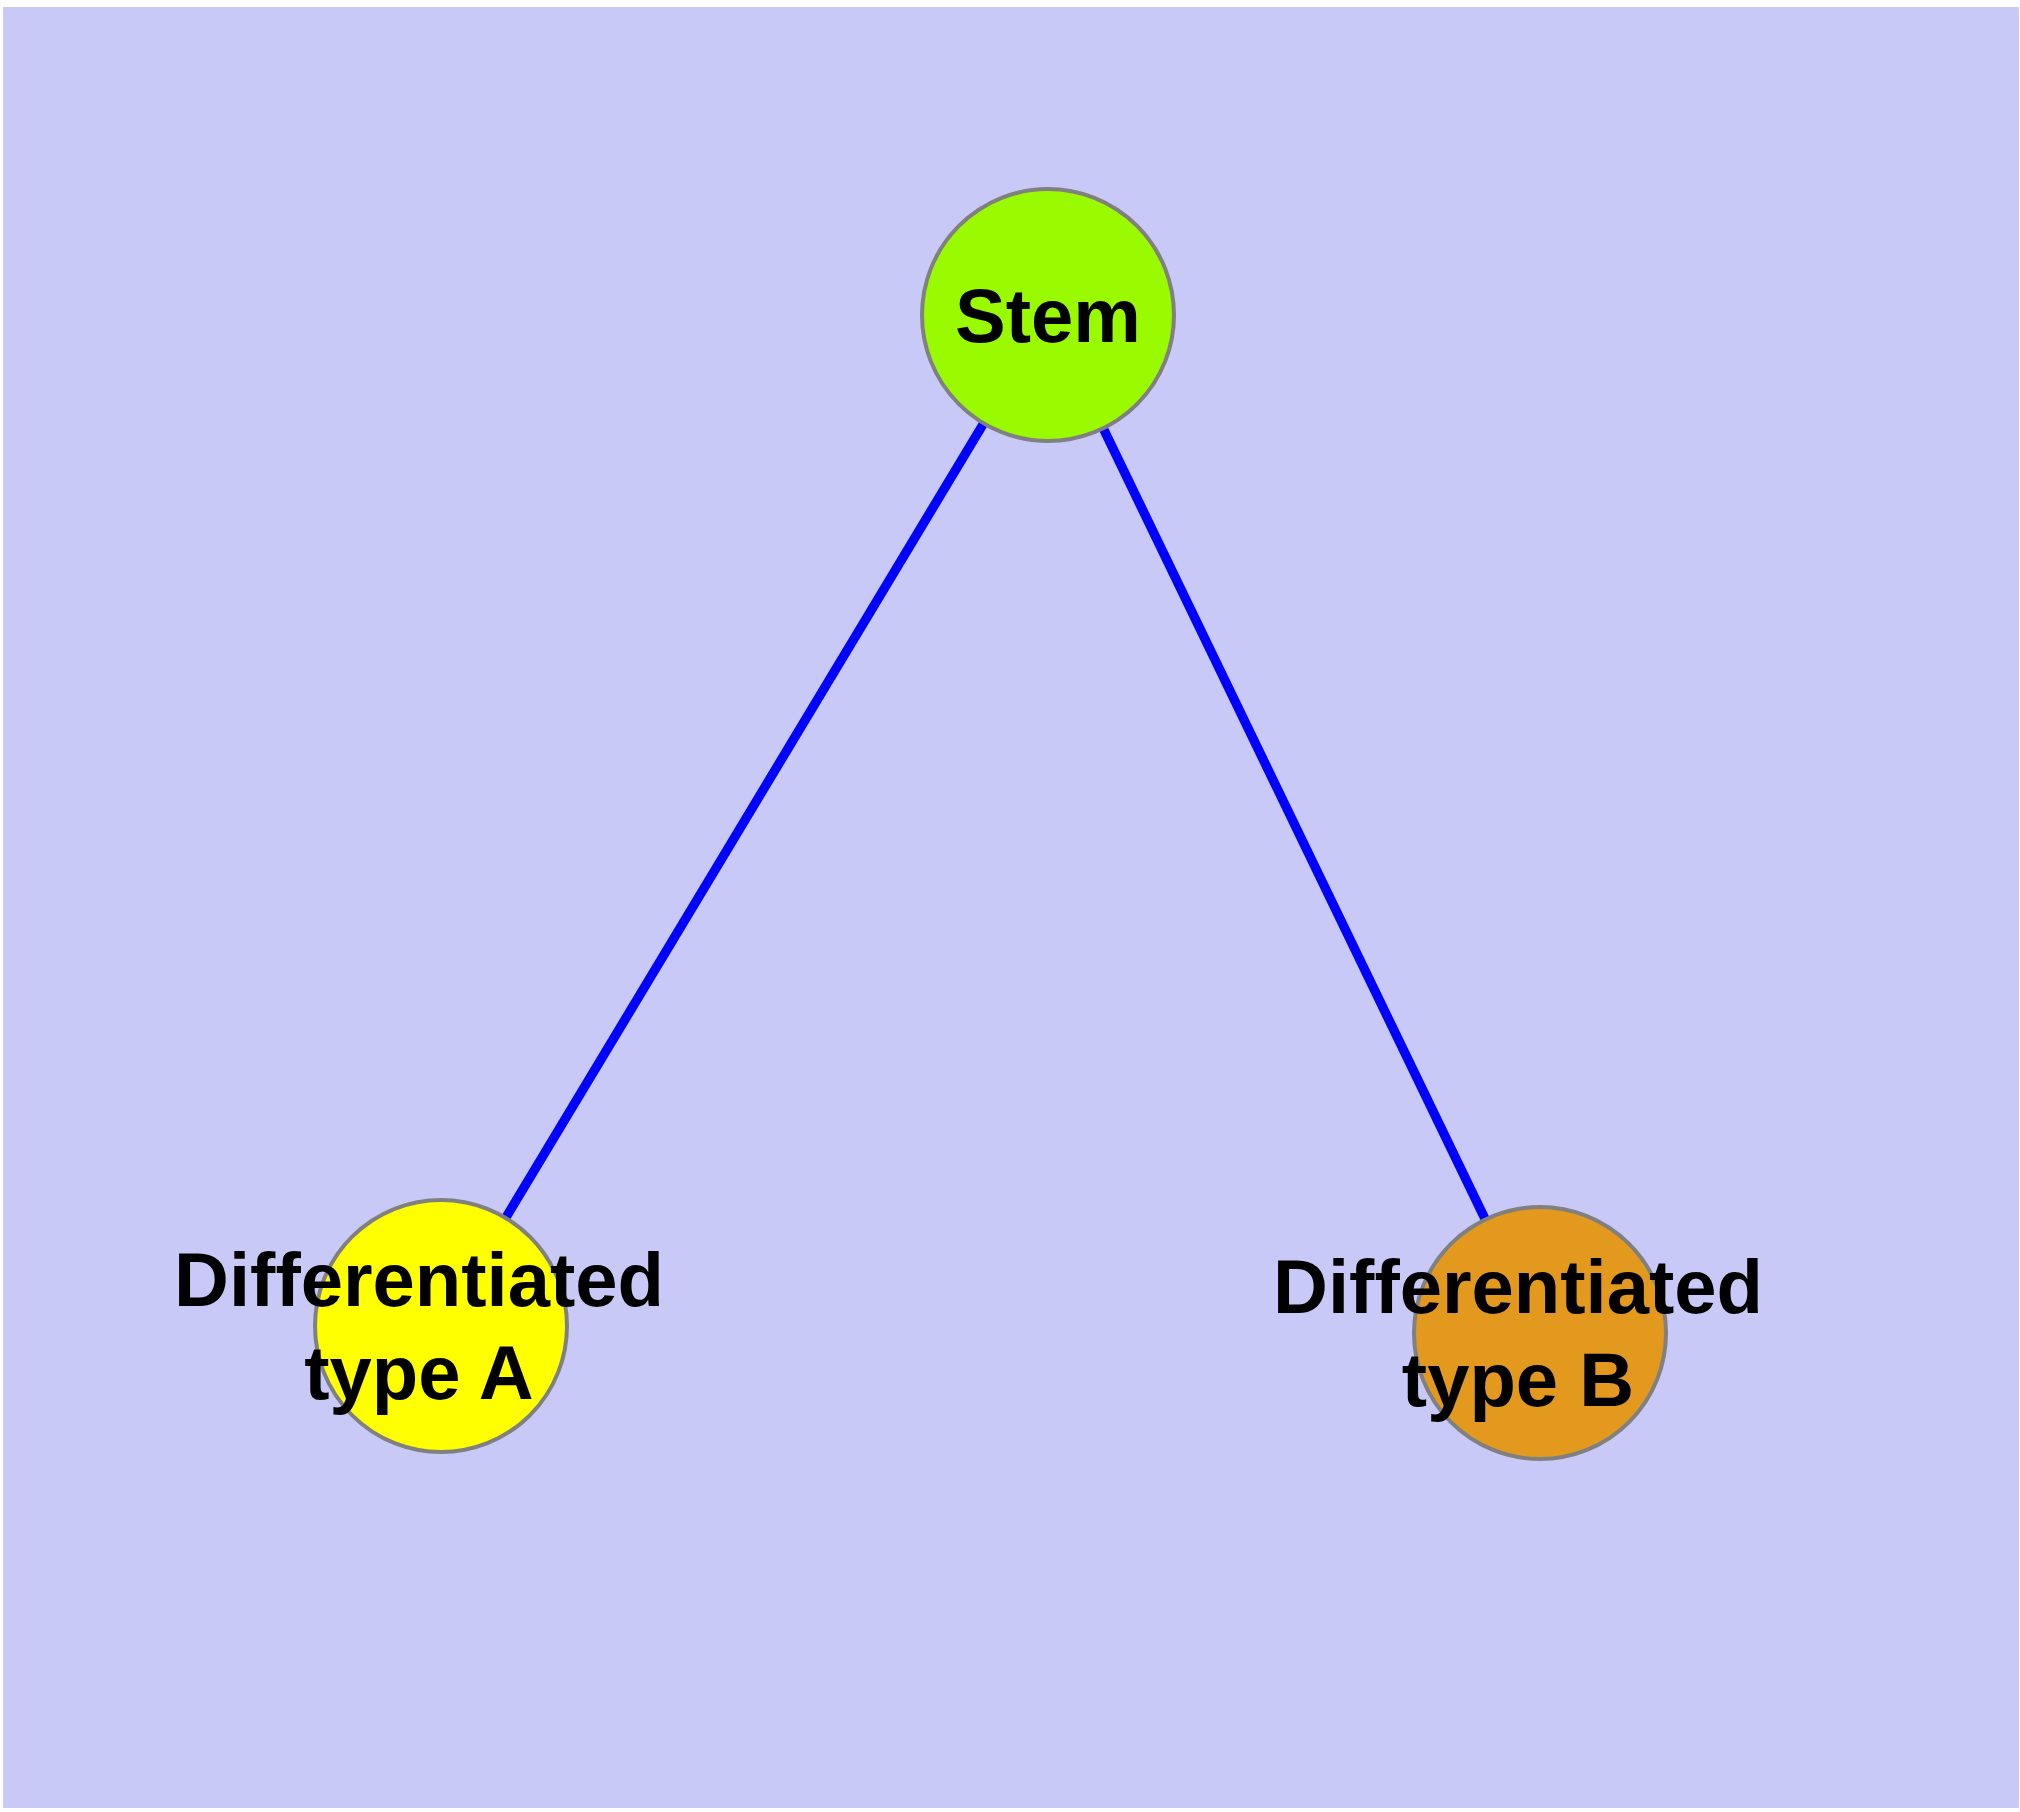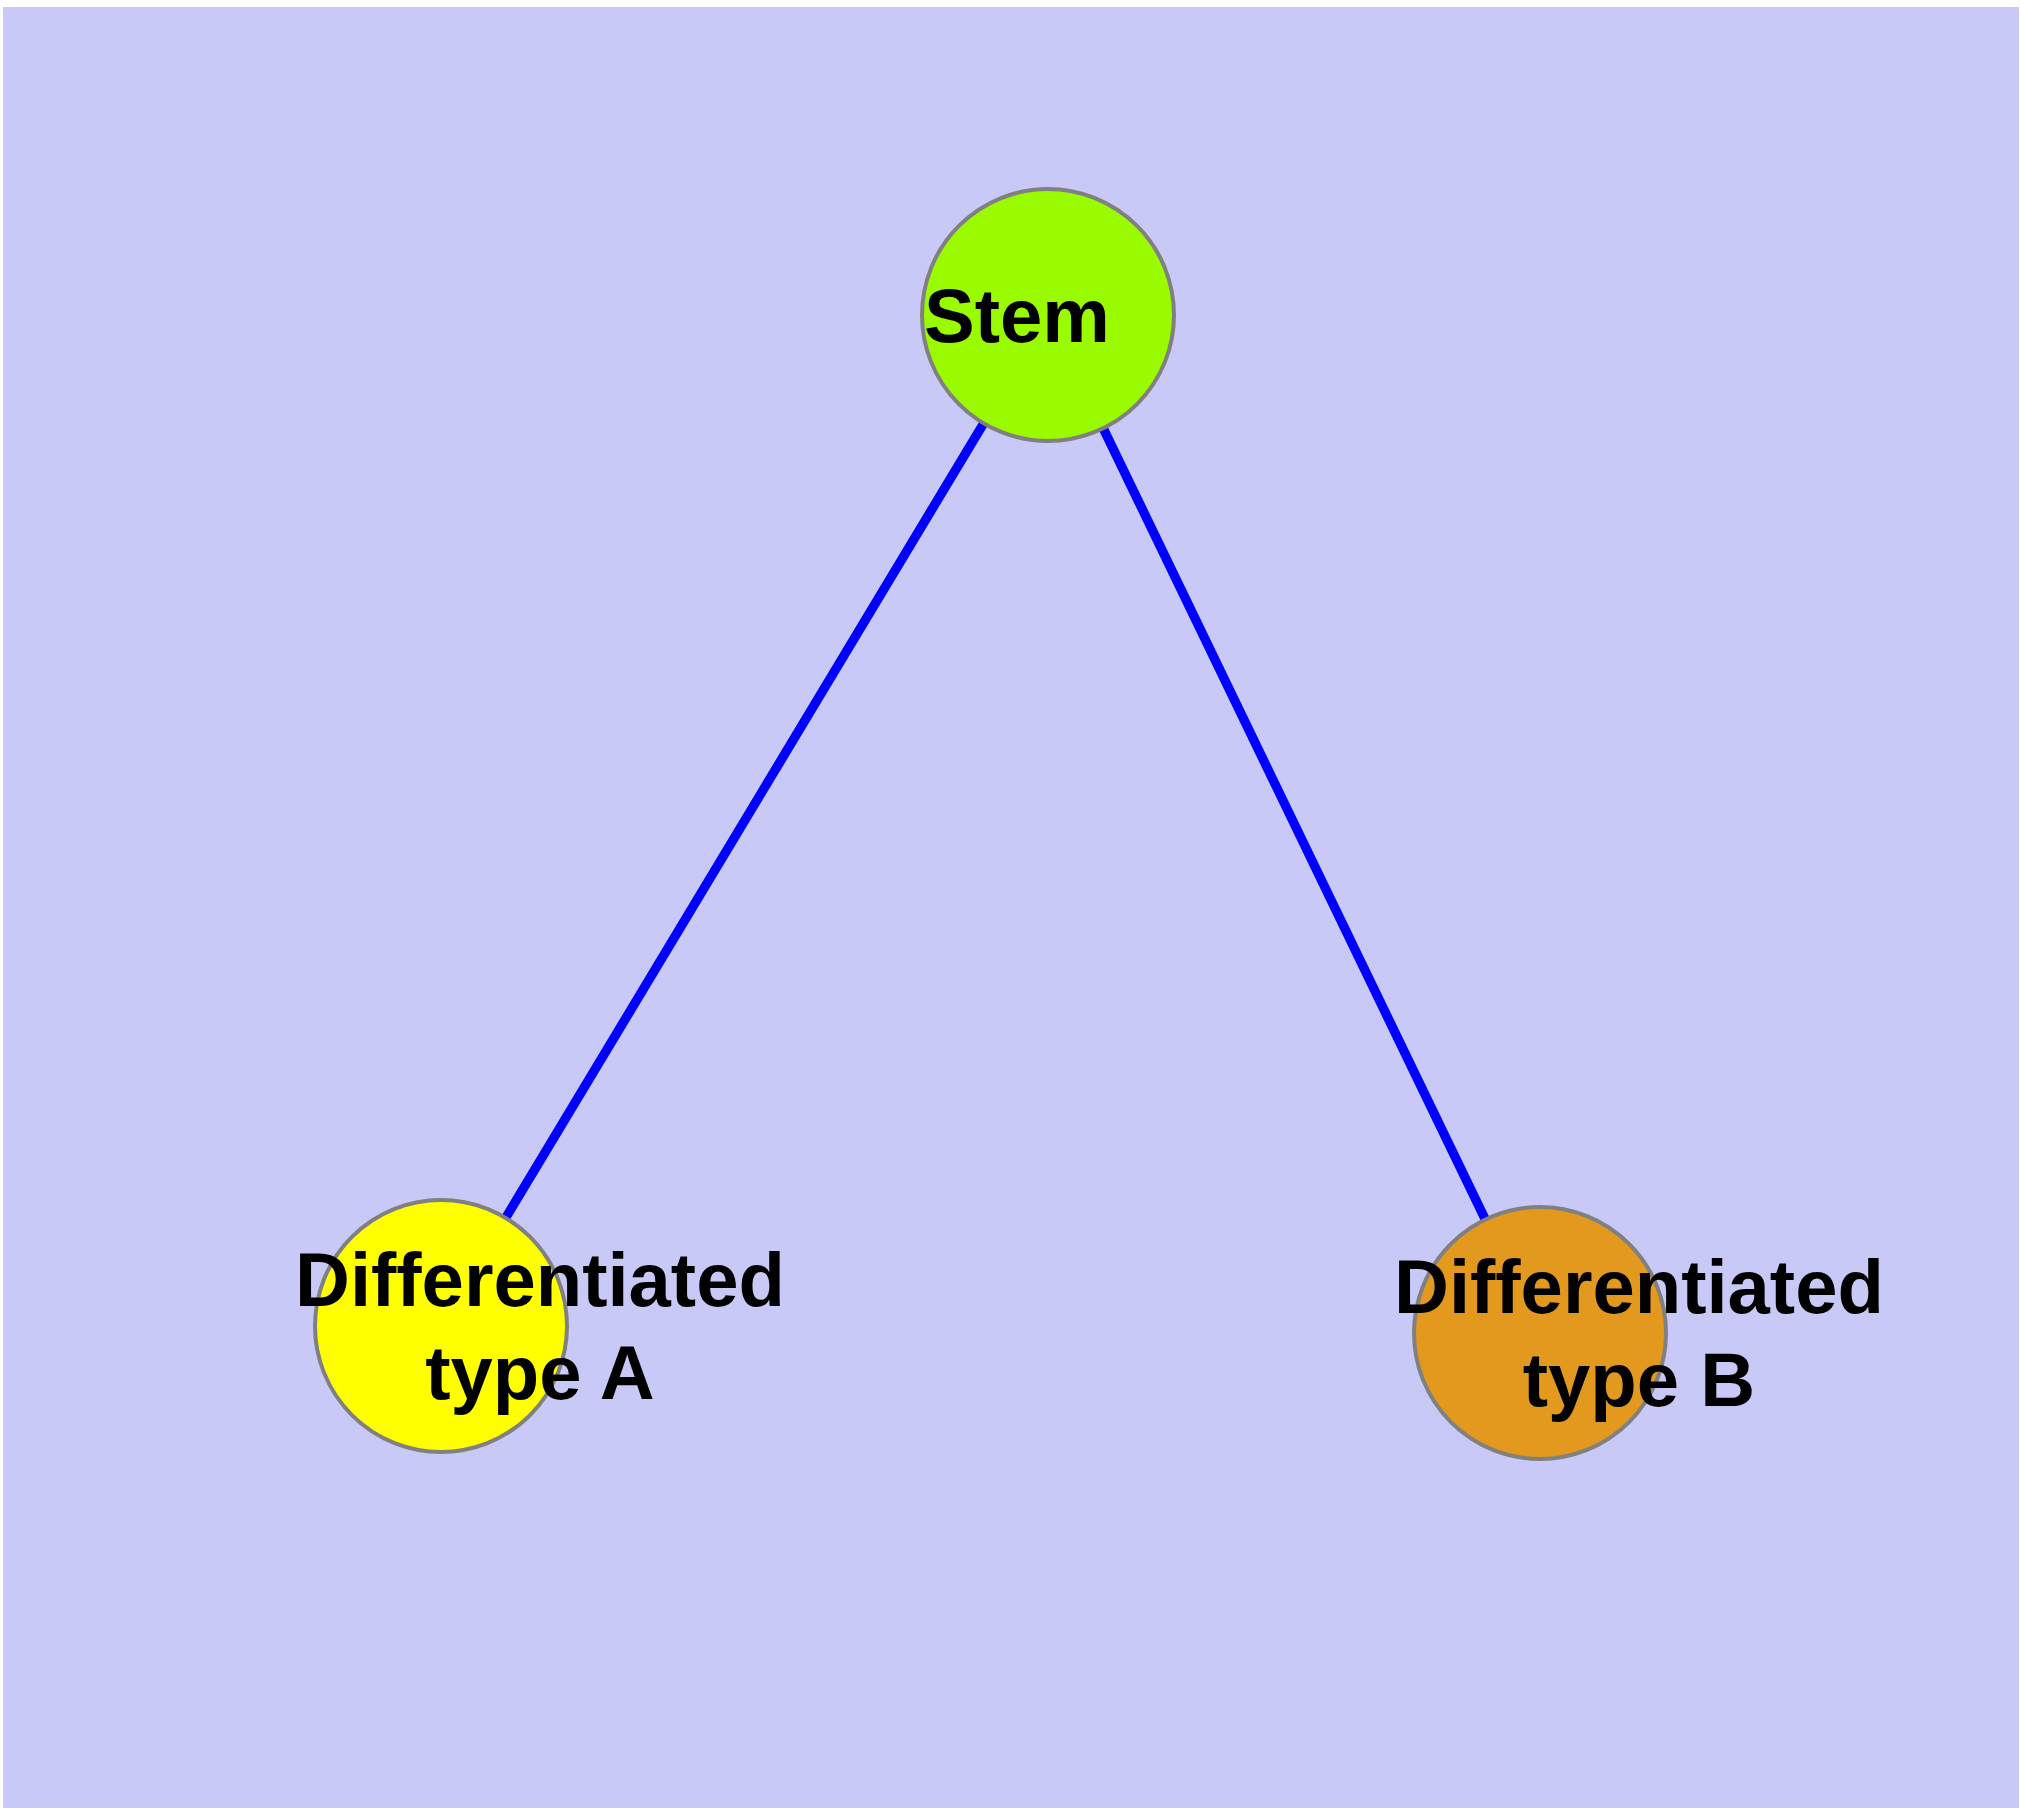--- a/index.html
+++ b/index.html
@@ -32,21 +32,21 @@
   .node {
     position: absolute;
     width: 256px;
     height: 256px;
     box-sizing: border-box;
     border: 4.2px solid #808080;
     border-radius: 50%;
     z-index: 2;
     display: flex;
     align-items: center;
-    justify-content: flex-start;
+    justify-content: center;
   }
   .node-label {
     font-size: 76px;
     font-weight: bold;
     line-height: 93px;
     text-align: center;
     white-space: pre-line;
     width: max-content;
   }
   .node-label.shift-left {

